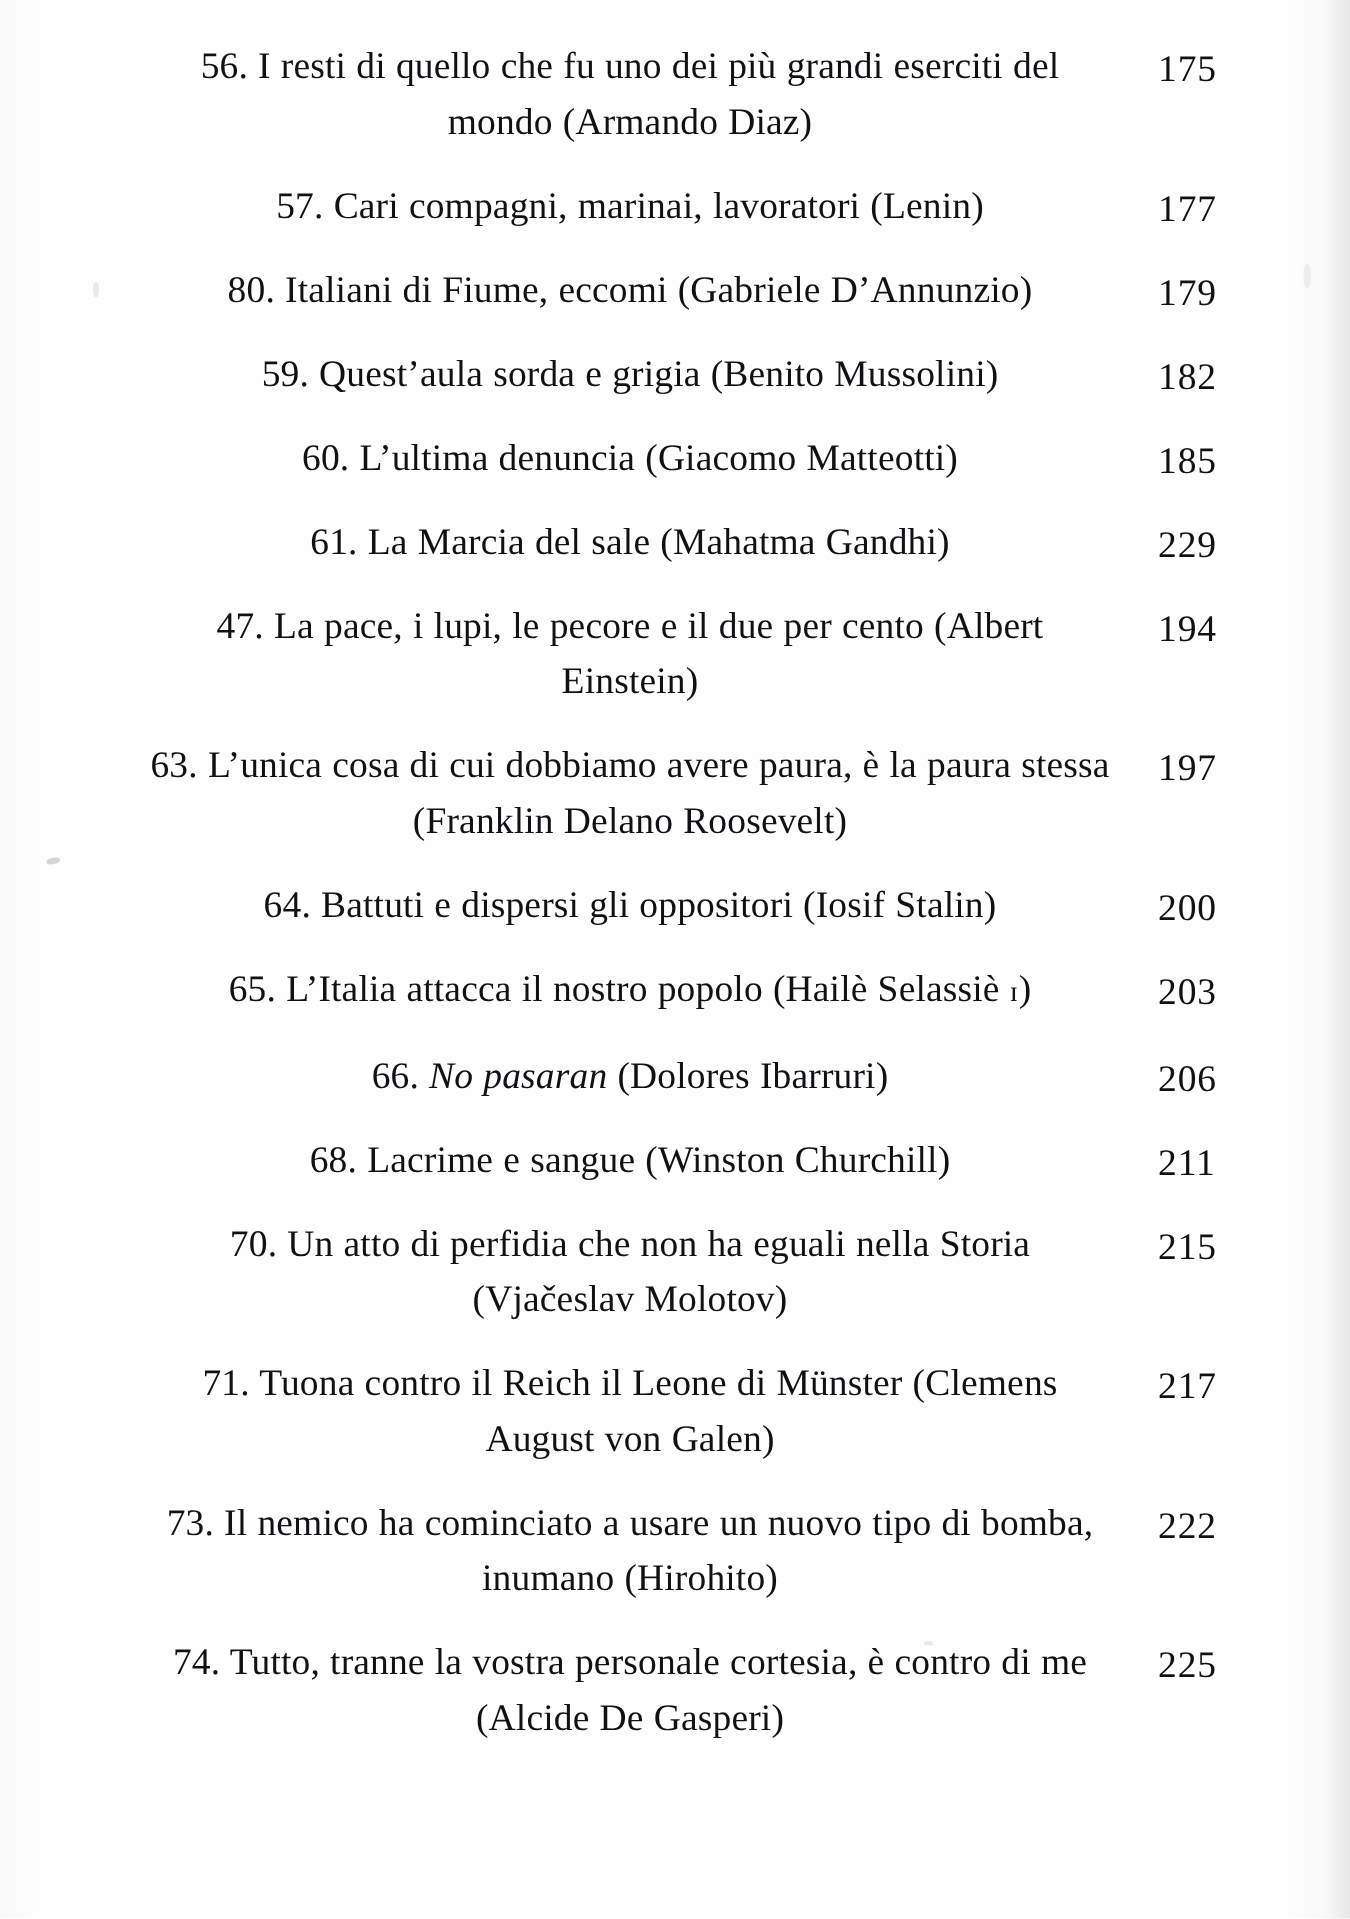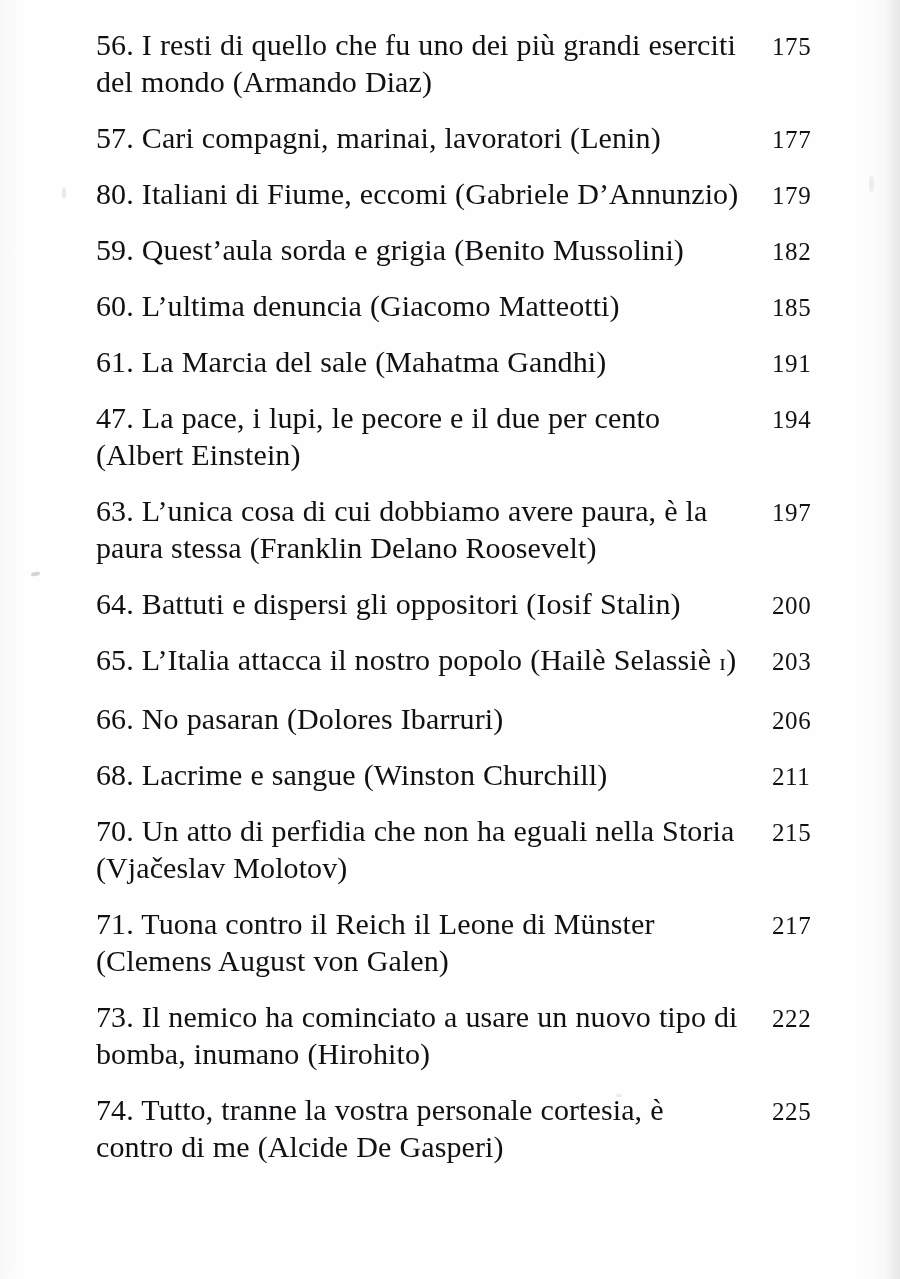--- a/index.html
+++ b/index.html
@@ -35,39 +35,39 @@
 
   .entry {
     position: relative;
     display: block;
     margin-bottom: 19px;
   }
 
   .entry-text {
     display: block;
     width: 648px;
-    font-size: 30px;
+    font-size: 25px;
     line-height: 37px;
     letter-spacing: 0.1px;
-    text-align: left;
+    text-align: center;
     word-spacing: 0.4px;
   }
 
   .entry-page {
     position: absolute;
     left: 676px;
     top: 4px;
     width: 90px;
     font-size: 25px;
     line-height: 34px;
     letter-spacing: 0.6px;
     text-align: left;
   }
 
-  .italic { }
+  .italic { font-style: italic; }
 
   
   .smallcap-num {
     font-size: 0.78em;
     letter-spacing: 0.5px;
   }
 
   
   .speck {
     position: absolute;
@@ -111,21 +111,21 @@
       <span class="entry-page">182</span>
     </div>
 
     <div class="entry">
       <span class="entry-text">60. L’ultima denuncia (Giacomo Matteotti)</span>
       <span class="entry-page">185</span>
     </div>
 
     <div class="entry">
       <span class="entry-text">61. La Marcia del sale (Mahatma Gandhi)</span>
-      <span class="entry-page">191</span>
+      <span class="entry-page">229</span>
     </div>
 
     <div class="entry">
       <span class="entry-text">47. La pace, i lupi, le pecore e il due per cento (Albert Einstein)</span>
       <span class="entry-page">194</span>
     </div>
 
     <div class="entry">
       <span class="entry-text">63. L’unica cosa di cui dobbiamo avere paura, è la paura stessa (Franklin Delano Roosevelt)</span>
       <span class="entry-page">197</span>

